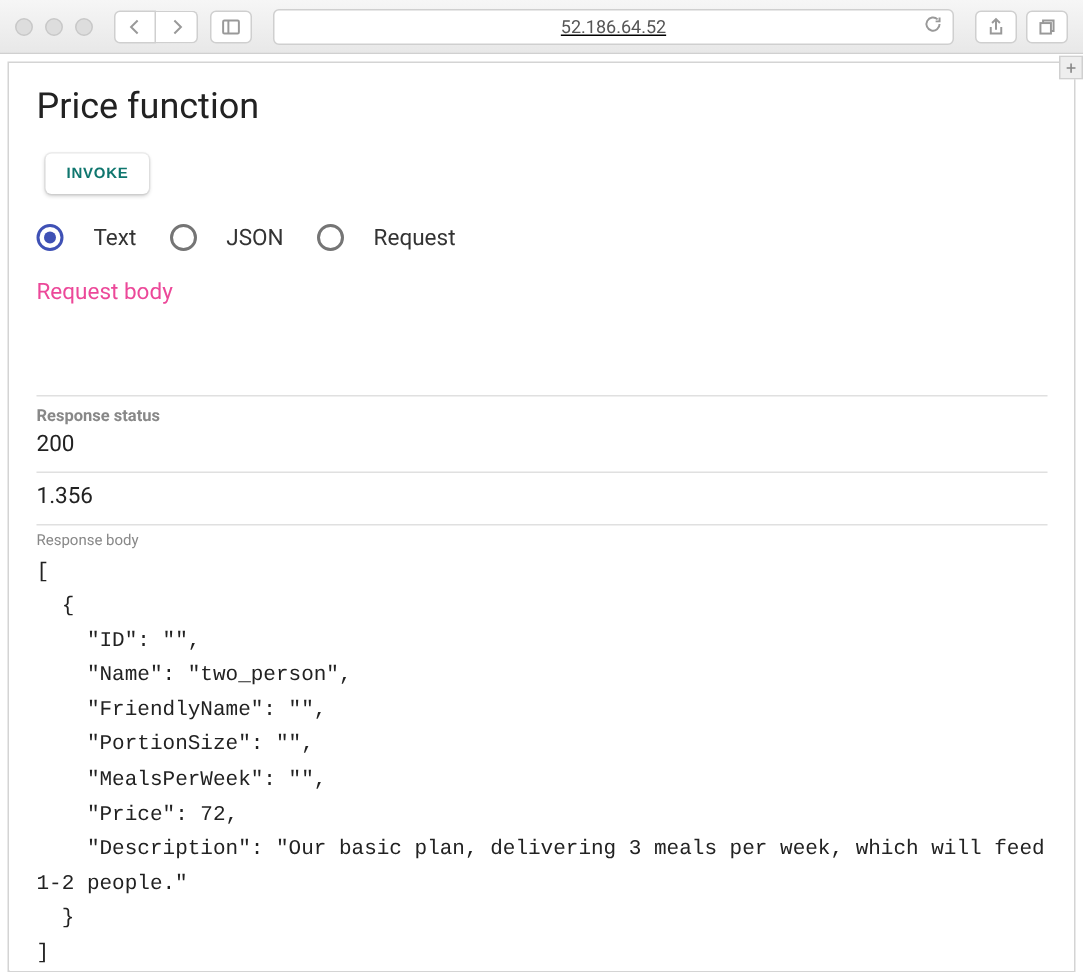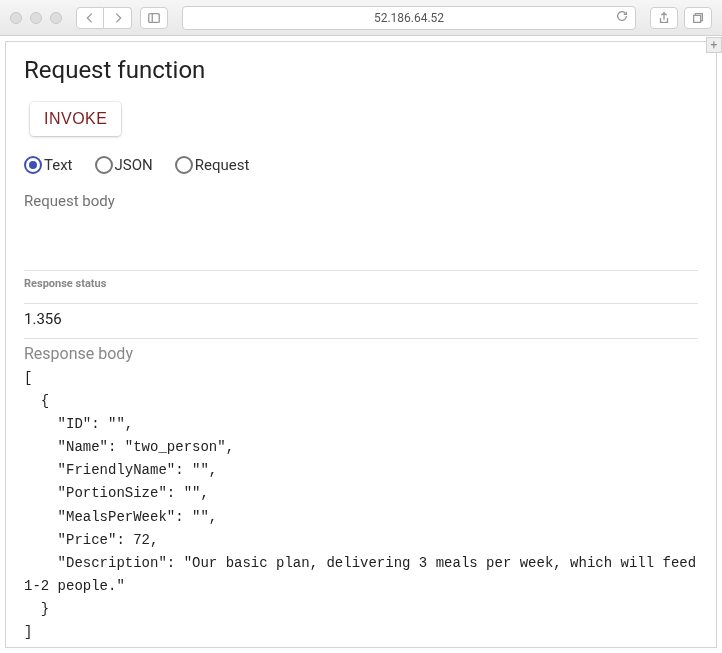--- a/index.html
+++ b/index.html
@@ -11,20 +11,21 @@
       overflow: hidden;
     }
     .browser-chrome {
       height: 36px;
       background: linear-gradient(#f6f6f6, #e8e8e8);
       border-bottom: 1px solid #d0d0d0;
       display: flex;
       align-items: center;
       padding: 0 10px;
       gap: 8px;
+      text-decoration: underline;
     }
     .traffic-lights { display: flex; gap: 8px; margin-right: 6px; }
     .traffic-light {
       width: 12px; height: 12px; border-radius: 50%;
       background: #ddd; border: 0.5px solid #c8c8c8;
     }
     .nav-btns { display: flex; }
     .nav-btn {
       width: 28px; height: 22px;
       background: #fff;
@@ -81,70 +82,70 @@
     .content { padding: 14px 18px; }
     h1 {
       font-size: 24px;
       font-weight: 400;
       color: #222;
       margin-bottom: 18px;
     }
     .invoke-btn {
       display: inline-block;
       padding: 8px 14px;
-      font-size: 16px;
-      font-weight: 400;
-      color: #7f1d1d;
+      font-size: 10px;
+      font-weight: 700;
+      color: #0f766e;
       background: #fff;
       border: none;
       border-radius: 4px;
       box-shadow: 0 1px 3px rgba(0,0,0,0.2), 0 0 0 1px rgba(0,0,0,0.05);
       cursor: pointer;
       letter-spacing: 0.5px;
       margin-bottom: 20px;
       margin-left: 6px;
     }
     .radio-row {
       display: flex;
       gap: 22px;
       align-items: center;
       margin-bottom: 18px;
     }
-    .radio-item { display: flex; align-items: center; gap: 2px; font-size: 15px; color: #333; cursor: pointer; }
+    .radio-item { display: flex; align-items: center; gap: 20px; font-size: 15px; color: #333; cursor: pointer; }
     .radio {
       width: 18px; height: 18px;
       border-radius: 50%;
       border: 2px solid #757575;
       display: inline-flex; align-items: center; justify-content: center;
     }
     .radio.selected { border-color: #3f51b5; }
     .radio.selected::after {
       content: ""; width: 8px; height: 8px; border-radius: 50%; background: #3f51b5;
     }
     .request-body {
-      color: #737373;
+      color: #ec4899;
       font-size: 15px;
       margin-bottom: 60px;
     }
     .field {
       border-top: 1px solid #e0e0e0;
       padding: 6px 0 10px 0;
     }
     .field-label {
       font-size: 11px;
       color: #888;
       margin-bottom: 3px;
       font-weight: bold;
     }
     .field-value {
       font-size: 15px;
       color: #222;
     }
     .response-body-label {
-      font-size: 16px;
+      font-size: 10px;
       color: #888;
       border-top: 1px solid #e0e0e0;
       padding-top: 5px;
       margin-bottom: 4px;
     }
     pre.code {
       font-family: "SFMono-Regular", Consolas, "Liberation Mono", Menlo, monospace;
       font-size: 14px;
       line-height: 1.65;
       color: #222;
@@ -212,21 +213,21 @@
           <path d="M5 5V3h8v8h-2"></path>
         </svg>
     </div>
   </div>
 </div>
 
 <div class="plus-tab">+</div>
 
 <div class="content-frame">
   <div class="content">
-    <h1>Request function</h1>
+    <h1>Price function</h1>
 
     <button class="invoke-btn">INVOKE</button>
 
     <div class="radio-row">
       <label class="radio-item">
         <span class="radio selected"></span>
         <span>Text</span>
       </label>
       <label class="radio-item">
         <span class="radio"></span>
@@ -235,20 +236,21 @@
       <label class="radio-item">
         <span class="radio"></span>
         <span>Request</span>
       </label>
     </div>
 
     <div class="request-body">Request body</div>
 
     <div class="field">
       <div class="field-label">Response status</div>
+      <div class="field-value">200</div>
     </div>
 
     <div class="field">
       <div class="field-value">1.356</div>
     </div>
 
     <div class="response-body-label">Response body</div>
     <pre class="code">[
   {
     "ID": "",

